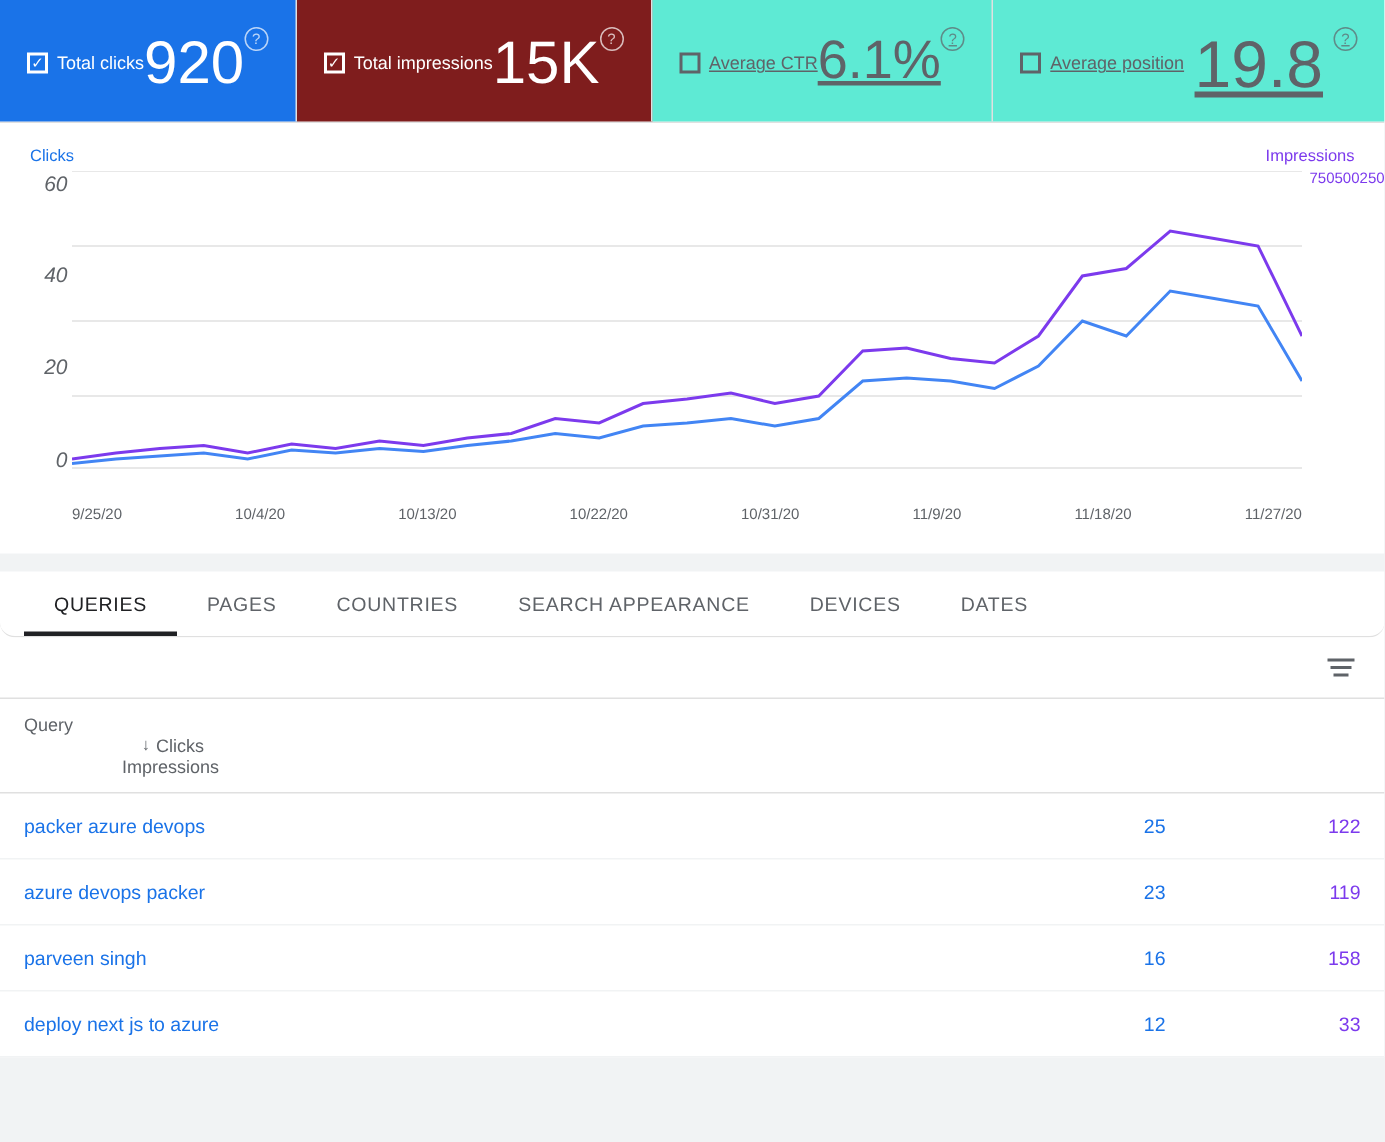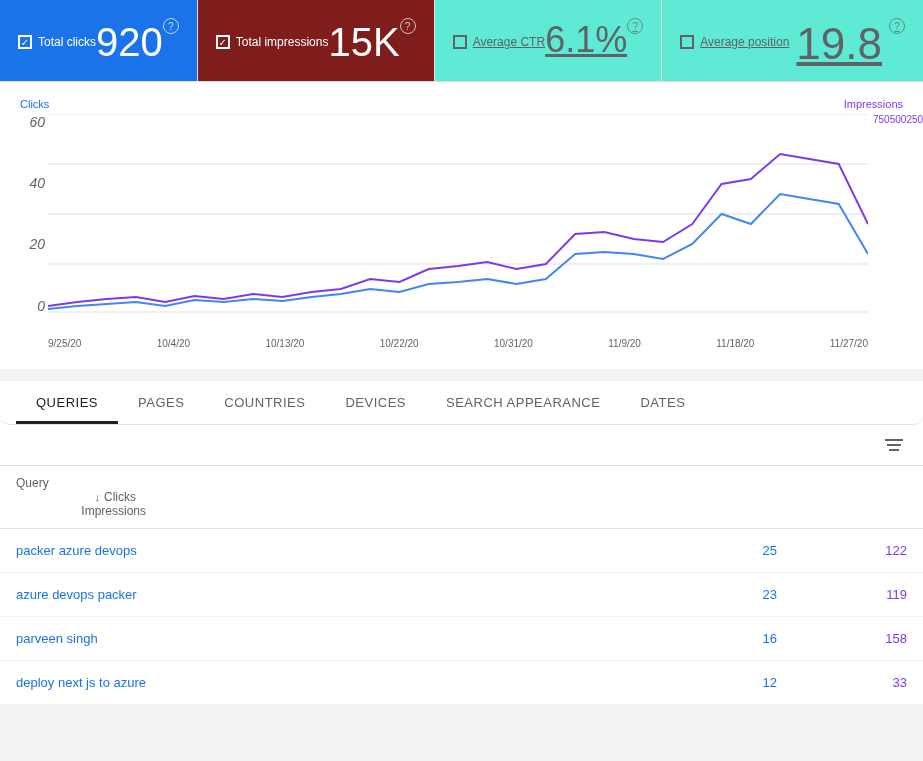--- a/index.html
+++ b/index.html
@@ -401,22 +401,22 @@
     <span>11/27/20</span>
   </div>
 </div>
 
 <div class="table-section">
 
   <div class="tabs-row">
     <div class="tab active">QUERIES</div>
     <div class="tab">PAGES</div>
     <div class="tab">COUNTRIES</div>
+    <div class="tab">SEARCH APPEARANCE</div>
     <div class="tab">DEVICES</div>
-    <div class="tab">SEARCH APPEARANCE</div>
     <div class="tab">DATES</div>
   </div>
 
   <div class="filter-row">
     <div class="filter-icon">
       <span></span>
       <span></span>
       <span></span>
     </div>
   </div>

